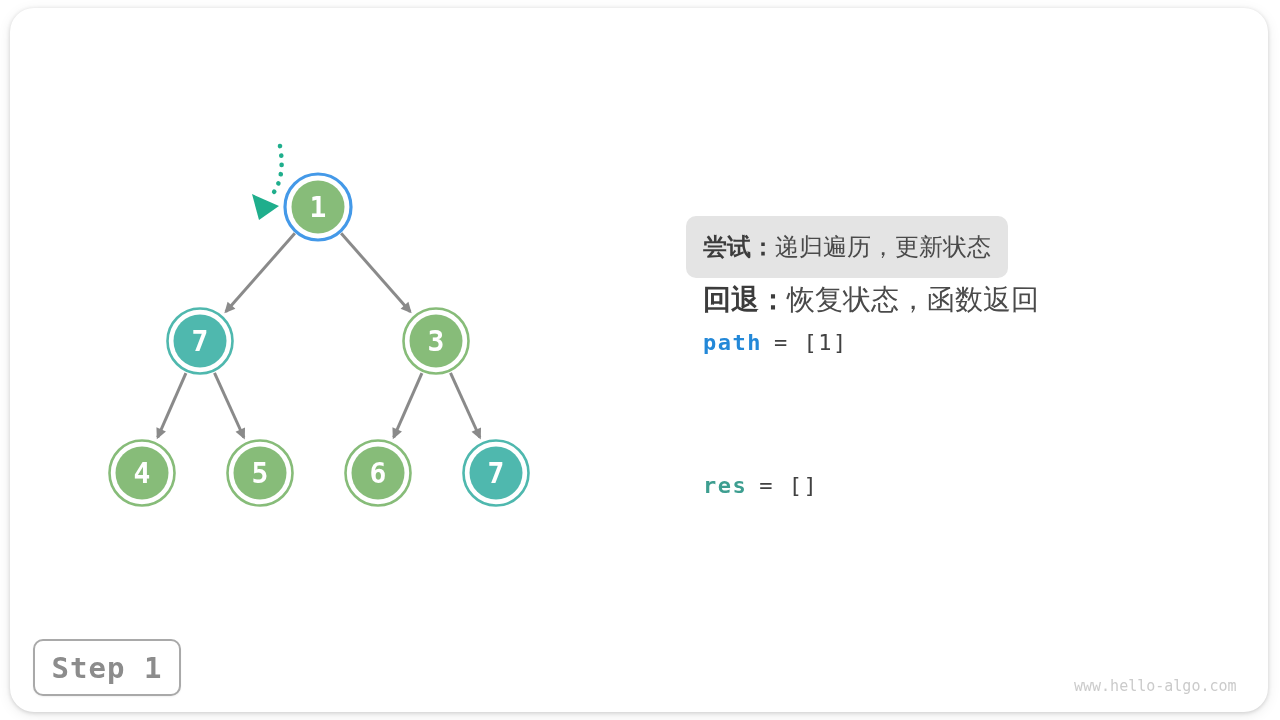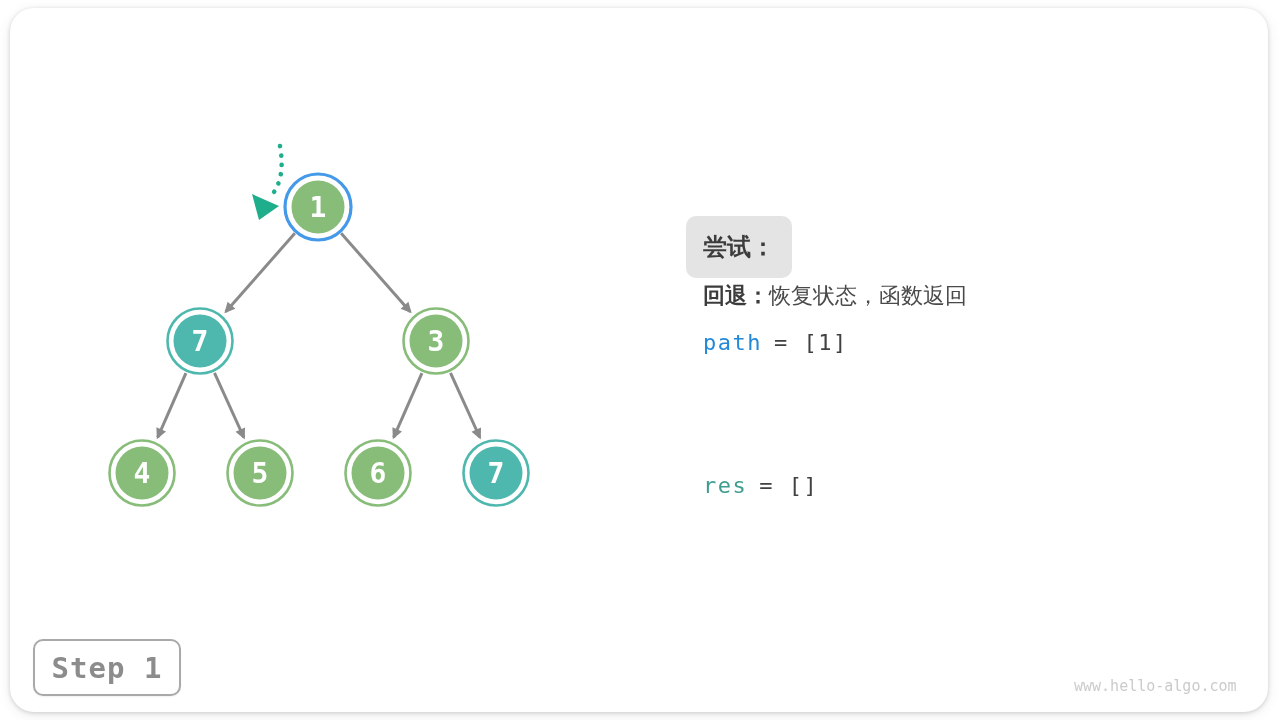--- a/index.html
+++ b/index.html
@@ -14,29 +14,29 @@
   }
   #tree-svg{position:absolute;left:0;top:0;width:1280px;height:720px;}
   .try-box{
     position:absolute;left:686px;top:216px;height:62px;
     background:var(--c-labelbg,#E4E4E4);border-radius:10px;
     padding:0 17px;display:flex;align-items:center;
     font-size:24px;color:#4A4A4A;white-space:nowrap;
   }
   .plain-line{
     position:absolute;left:703px;top:281px;
-    font-size:22px;color:#4A4A4A;white-space:nowrap;
+    font-size:28px;color:#4A4A4A;white-space:nowrap;
   }
   .bold-label{font-weight:700;color:#3C3C3C;}
   .code-line{
     position:absolute;white-space:nowrap;
     font-family:"DejaVu Sans Mono", monospace;
     font-size:22px;letter-spacing:1.5px;color:#414141;
   }
-  .code-line .kw{font-weight:400;}
+  .code-line .kw{font-weight:700;}
   .code-line .val{margin-left:12px;}
   .path-line{left:703px;top:330px;}
   .path-line .kw{color:var(--c-path,#2388D8);}
   .res-line{left:703px;top:449px;margin-top:24px;}
   .res-line .kw{color:var(--c-res,#3D9E90);}
   .step-box{
     position:absolute;left:33px;top:639px;width:144px;height:53px;
     background:#ffffff;border:2px solid #A9A9A9;border-radius:10px;
     display:flex;align-items:center;justify-content:center;
     font-family:"DejaVu Sans Mono", monospace;font-weight:700;
@@ -103,20 +103,21 @@
     </g>
     <g>
       <circle cx="496" cy="473" r="32.5" fill="#ffffff" stroke="#4FB8AE" stroke-width="2.6"></circle>
       <circle cx="496" cy="473" r="26.5" fill="#4FB8AE"></circle>
       <text x="496" y="483" fill="#FFFFFF" font-family="&quot;DejaVu Sans Mono&quot;, monospace" font-size="28" font-weight="bold" text-anchor="middle">7</text>
     </g>
   </svg>
 
 <div class="try-box">
   <span class="bold-label">尝试：</span>
+    <span>递归遍历，更新状态</span>
 </div>
 
 <div class="plain-line">
   <span class="bold-label">回退：</span><span>恢复状态，函数返回</span>
 </div>
 
 <div class="code-line path-line">
   <span class="kw">path</span><span class="val">= [1]</span>
 </div>
 

